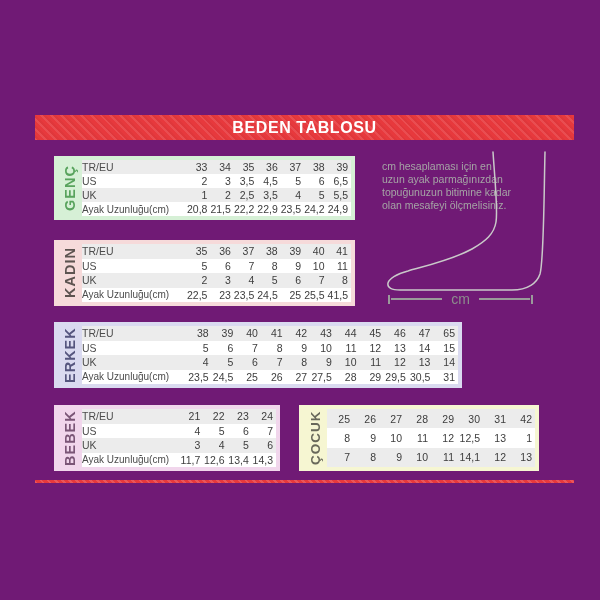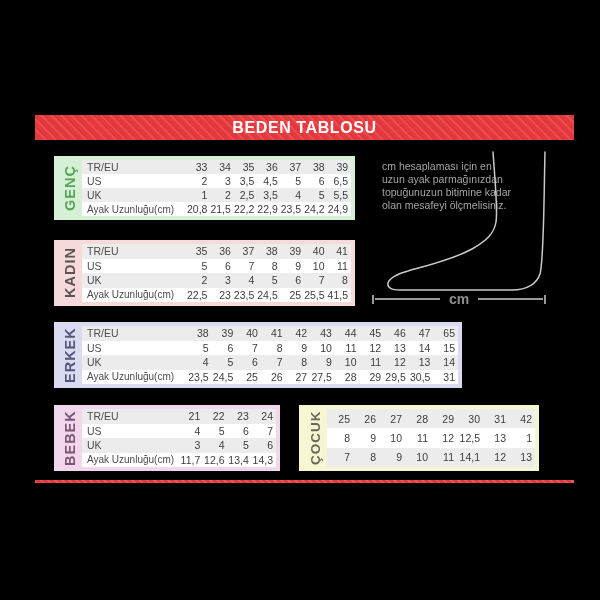--- a/index.html
+++ b/index.html
@@ -1,17 +1,17 @@
 <!DOCTYPE html>
 <html><head>
 <meta charset="utf-8">
 <style>
   html,body { margin:0; padding:0; background:#ffffff; }
   .page {
-    position:relative; width:600px; height:600px; background:#000000;
+    position:relative; width:600px; height:600px; background:#701a75;
     font-family:"Liberation Sans", sans-serif; overflow:hidden;
   }
 
   
   .banner {
     position:absolute; left:35px; top:115px; width:539px; height:25px;
     display:flex; align-items:center; justify-content:center;
     background-image:repeating-linear-gradient(45deg, rgba(255,255,255,0.10) 0 2px, rgba(0,0,0,0.03) 2px 4px, transparent 4px 7px);
   }
   .banner-title { color:#ffffff; font-size:16px; font-weight:bold; letter-spacing:0.6px; }
@@ -35,41 +35,41 @@
     writing-mode:vertical-rl; transform:rotate(180deg); white-space:nowrap;
   }
   .section-cocuk .vlabel { font-size:13.5px; }
 
   .rows { flex:1; display:flex; flex-direction:column; background:#ffffff; }
   .trow { flex:1; display:flex; align-items:center; }
   .trow.odd  { background:#ececec; }
   .trow.even { background:#ffffff; }
 
   .rlabel {
-    width:105px; padding-left:5px; box-sizing:border-box;
+    width:105px; box-sizing:border-box;
     font-size:10.5px; color:#4c4c4c; white-space:nowrap; overflow:hidden;
   }
   .section-bebek .rlabel { width:97px; }
   .rlabel.tiny { font-size:10px; }
 
   .tcell {
     flex:1; text-align:right; padding-right:3px;
     font-size:10.5px; color:#3d3d3d; white-space:nowrap;
   }
 
   
   .info-text {
     position:absolute; left:382px; top:160px; width:130px;
     font-size:10.5px; line-height:13px; color:#a5a5a5;
   }
   .foot-svg { position:absolute; left:380px; top:150px; }
 
   .measure {
-    position:absolute; left:372px; top:292px; width:174px; height:14px;
-    display:flex; align-items:center;font-weight:bold;
+    position:absolute; left:388px; top:292px; width:145px; height:14px;
+    display:flex; align-items:center;
   }
   .measure .tick  { width:2px; height:9px; background:#9a9a9a; }
   .measure .mline { flex:1; height:2px; background:#9a9a9a; margin:0 1px; }
   .measure .cm-label { font-size:14px; color:#8d8d8d; margin:0 8px; line-height:14px; }
 </style>
 </head>
 <body>
 
 <div class="page">
 

